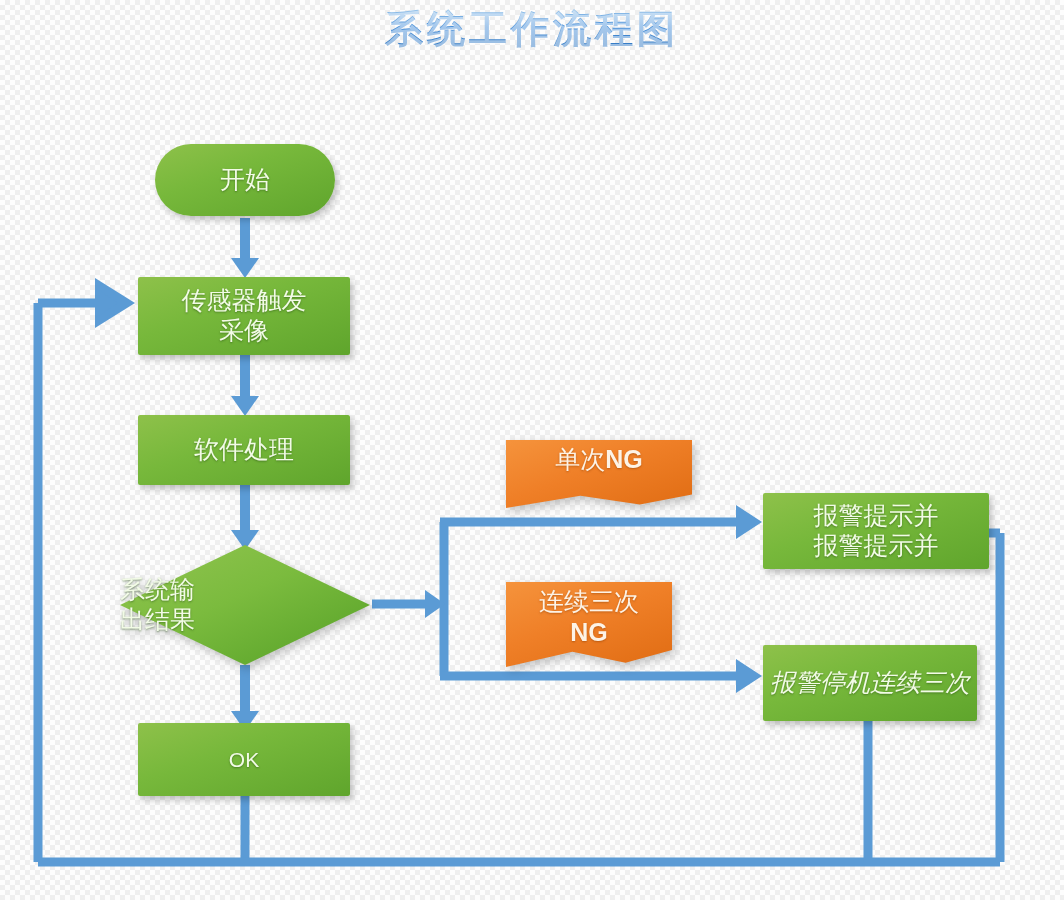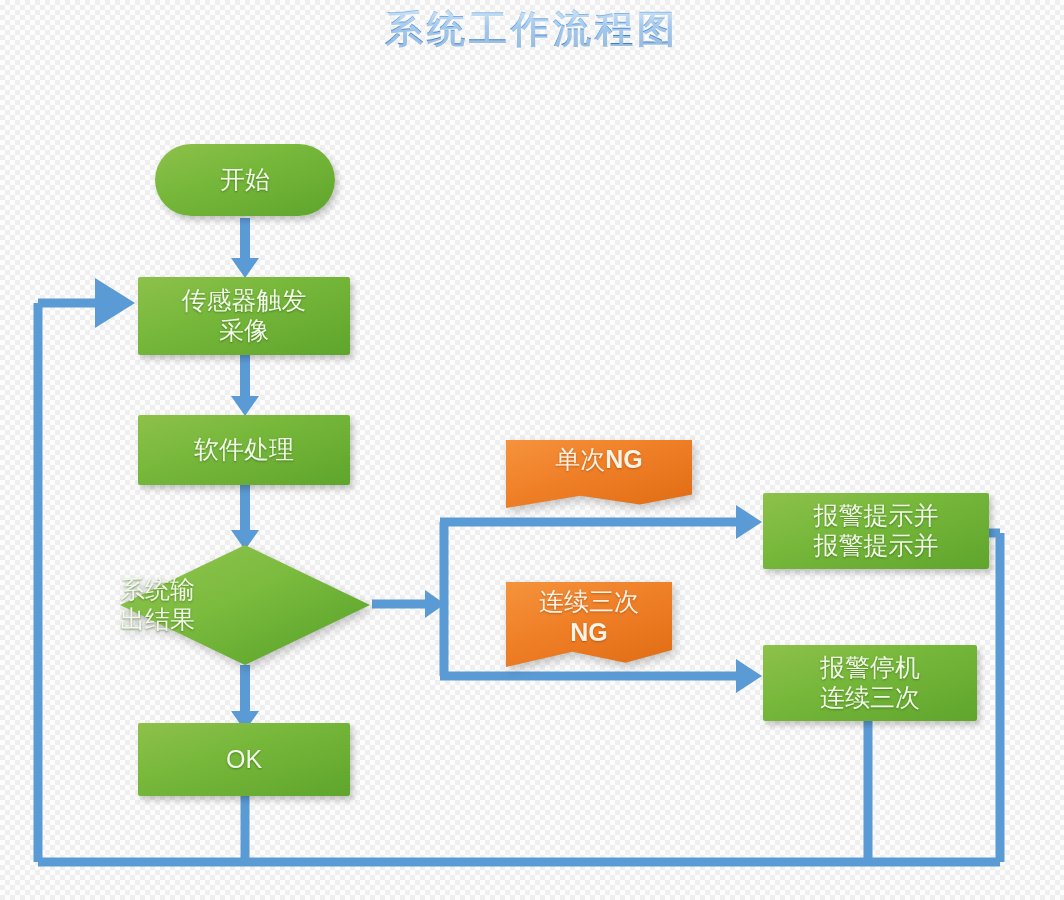--- a/index.html
+++ b/index.html
@@ -205,30 +205,30 @@
   <div class="diamond-wrap" style="left:120px; top:545px; width:250px; height:120px;">
     <div class="diamond-shape"></div>
     <div class="diamond-label">
       <div>
         <div>系统输</div>
         <div>出结果</div>
       </div>
     </div>
   </div>
 
-  <div class="node rect" style="left:138px; top:723px; width:212px; height:73px; font-family:'Liberation Sans',sans-serif; font-size:25px;">
+  <div class="node rect" style="left:138px; top:723px; width:212px; height:73px; font-family:'Liberation Sans',sans-serif; font-size:21px;">
     <span>OK</span>
   </div>
 
   <div class="node rect" style="left:763px; top:493px; width:226px; height:76px; flex-direction:column;">
     <span>报警提示并</span>
     <span>报警提示并</span>
   </div>
 
-  <div class="node rect" style="left:763px; top:645px; width:214px; height:76px; flex-direction:column;">
+  <div class="node rect" style="left:763px; top:645px; width:214px; height:76px; flex-direction:row;font-style:italic;">
     <span>报警停机</span>
     <span>连续三次</span>
   </div>
 
   <div class="banner-wrap" style="left:506px; top:440px; width:186px; height:68px;">
     <div class="banner-shape"></div>
     <div class="banner-label">
       <span>单次</span><span class="lat">NG</span>
     </div>
   </div>

